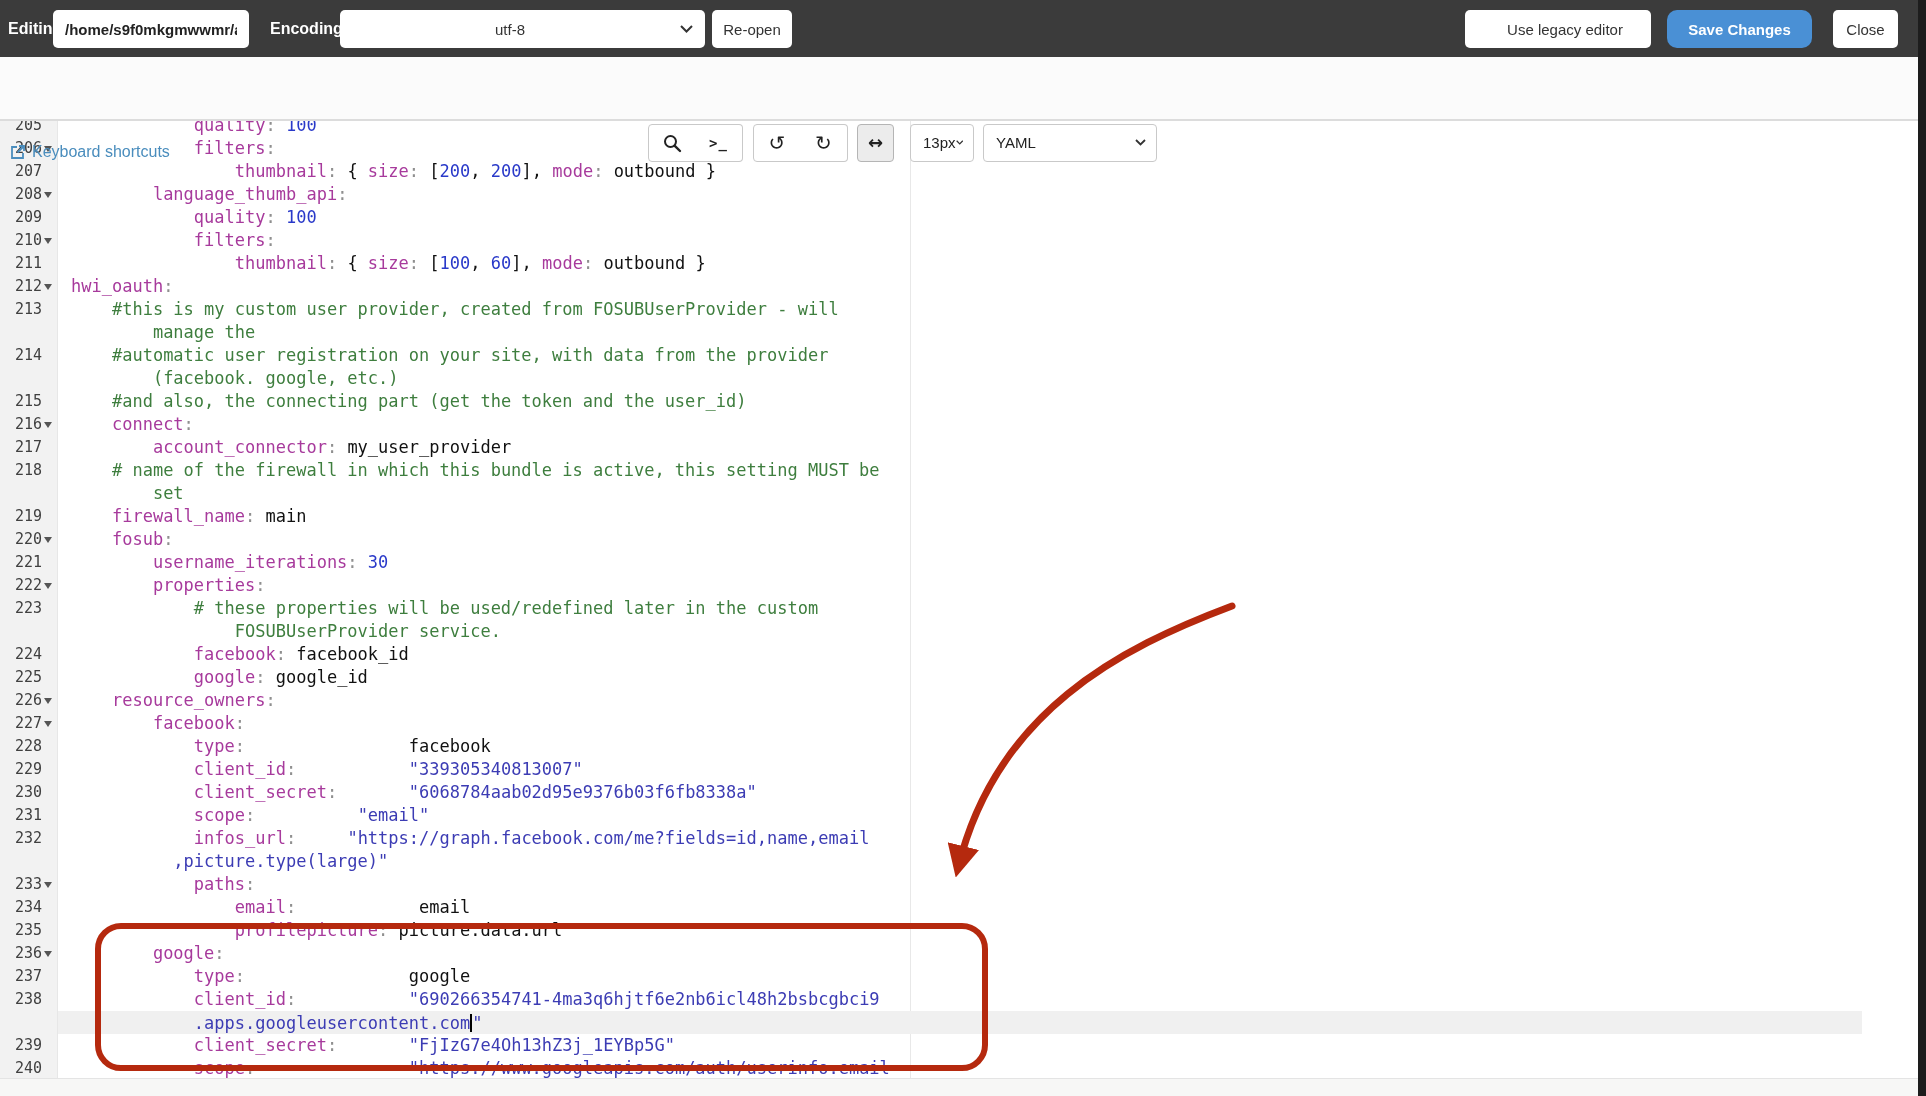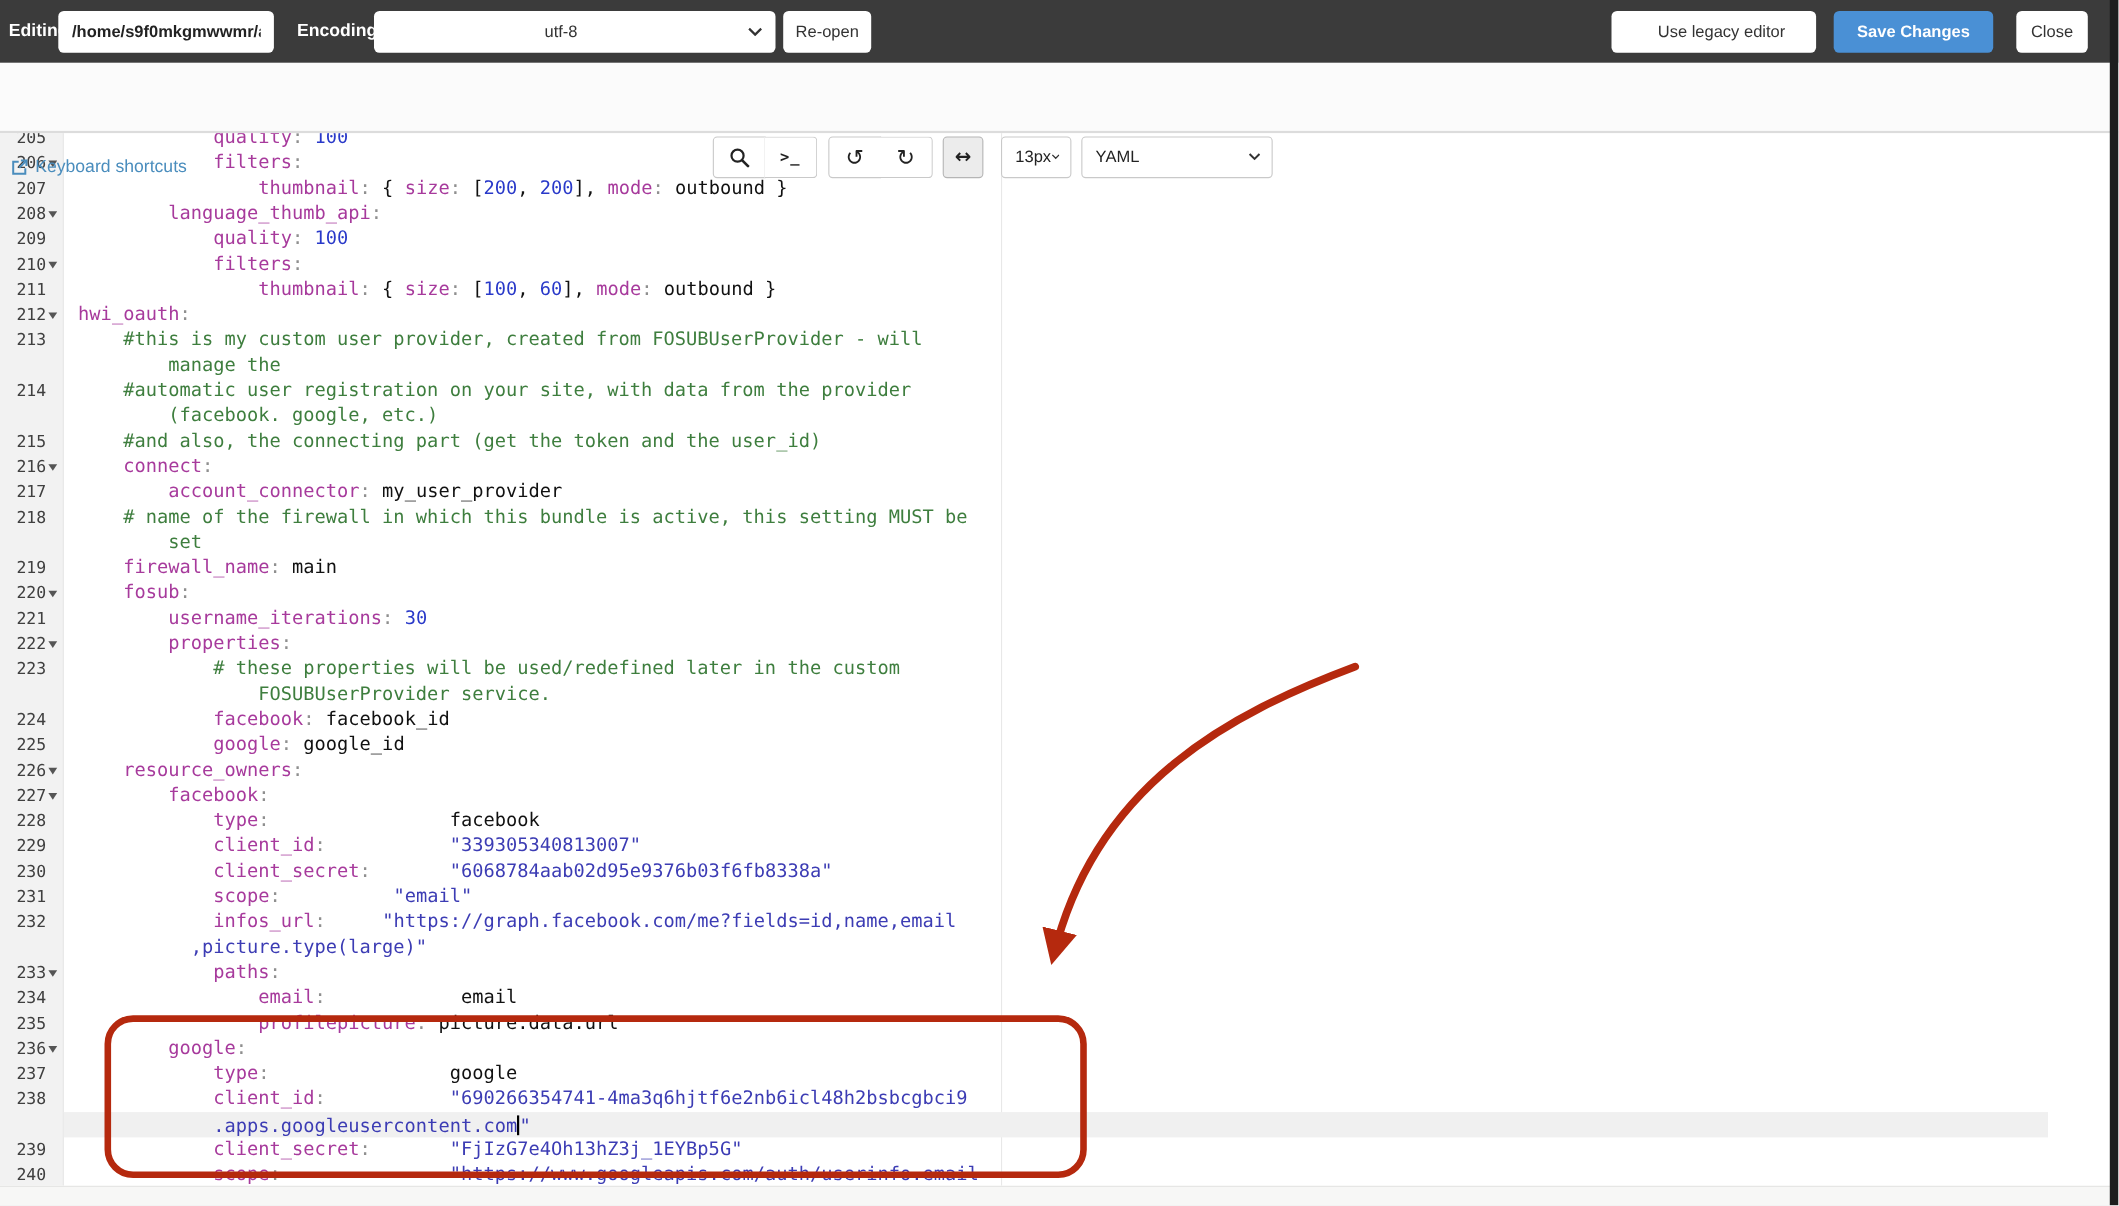--- a/index.html
+++ b/index.html
@@ -100,21 +100,21 @@
     <input class="tb-input" type="text" value="/home/s9f0mkgmwwmr/a" style="">
     <span class="lbl" style="left:270px;">Encoding:</span>
     <div class="tb-select" style="left:340px; width:365px;">
       <span class="val">utf-8</span>
       <svg width="13" height="8" viewBox="0 0 13 8">
           <polyline points="1,1 6.5,6.5 12,1" fill="none" stroke="#333" stroke-width="2"></polyline>
         </svg>
     </div>
     <button class="tb-btn" style="left:712px; width:80px;">Re-open</button>
     <button class="tb-btn" style="left:1465px; width:186px;padding-left:14px;">Use legacy editor</button>
-    <button class="tb-btn primary" style="left:1667px; width:145px;">Save Changes</button>
+    <button class="tb-btn primary" style="left:1667px; width:145px;border-radius:10px;">Save Changes</button>
     <button class="tb-btn" style="left:1833px; width:65px;">Close</button>
   </div>
 
   <div class="toolbar">
     <a class="shortcuts">
       <svg width="16" height="16" viewBox="0 0 16 16">
           <path d="M7 3 H2 V14 H13 V9" fill="none" stroke="#4a8dbd" stroke-width="1.8"></path>
           <path d="M9 2 H14 V7" fill="none" stroke="#4a8dbd" stroke-width="1.8"></path>
           <line x1="14" y1="2" x2="7.5" y2="8.5" stroke="#4a8dbd" stroke-width="1.8"></line>
         </svg>

